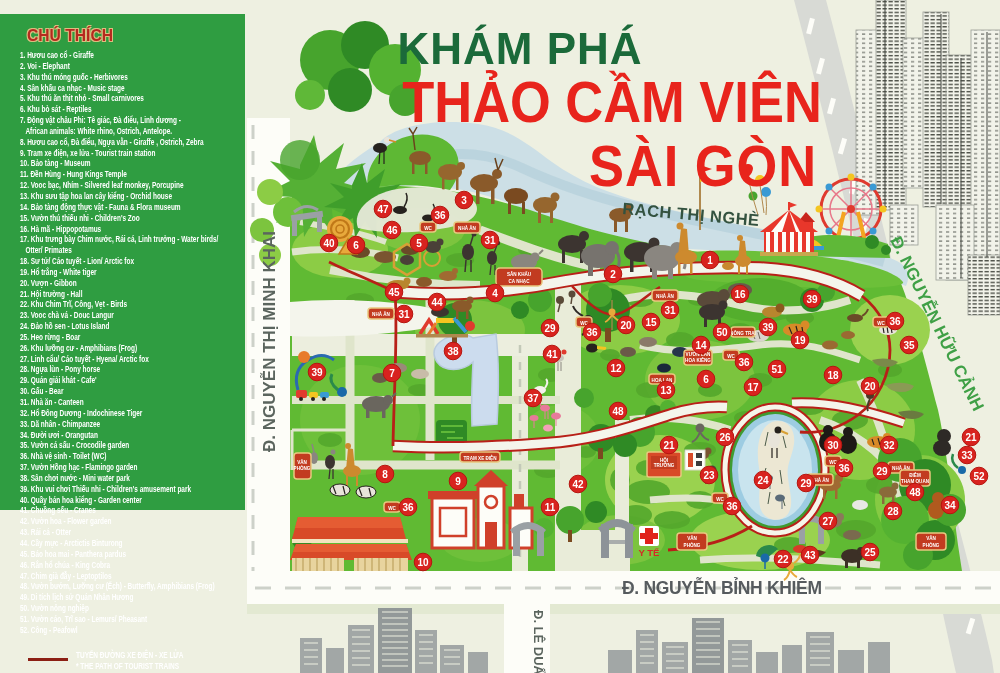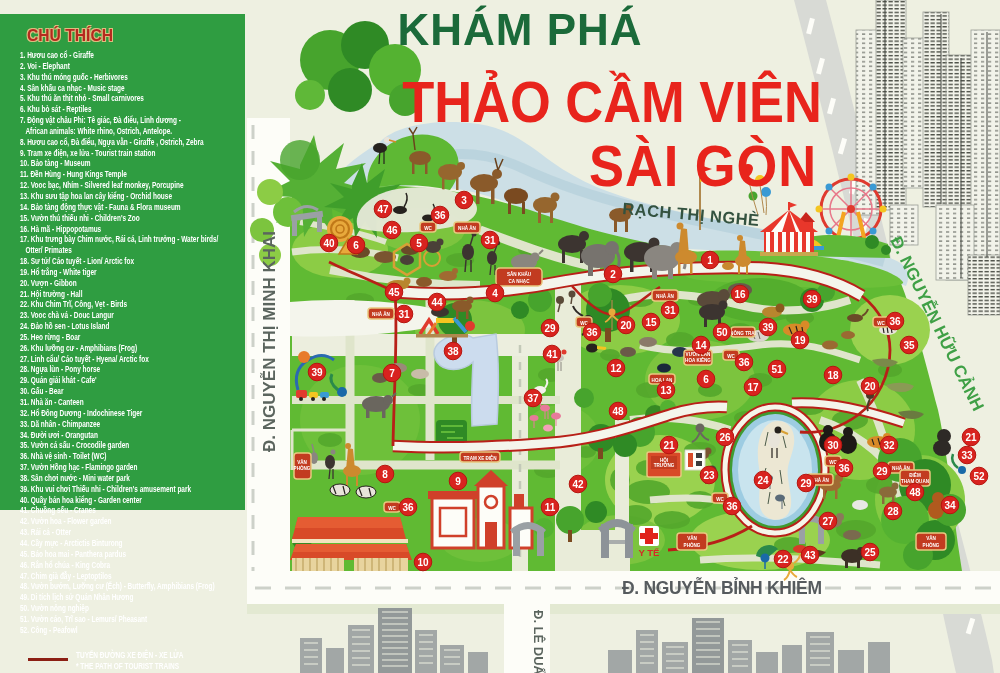--- a/index.html
+++ b/index.html
@@ -6,21 +6,21 @@
   .page{position:relative;width:1000px;height:673px;background:#eef0e1;overflow:hidden;font-family:"Liberation Sans",sans-serif;}
   .map{position:absolute;left:0;top:0;}
   .sidebar{position:absolute;left:0;top:4px;width:245px;height:496px;background:#2f9d41;color:#fff;margin-top:10px;}
   .sb-title{position:absolute;left:27px;top:12px;font-size:17px;font-weight:bold;color:#b5291e;letter-spacing:0px;transform:scaleX(.92);transform-origin:left top;
     text-shadow:-1px -1px 0 #dcbe80,1px -1px 0 #dcbe80,-1px 1px 0 #dcbe80,1px 1px 0 #dcbe80;}
   .sb-list{position:absolute;left:20px;top:36px;width:330px;font-size:9.8px;font-weight:bold;line-height:10.85px;transform:scaleX(.66);transform-origin:left top;}
   .sb-list div{padding-left:0px;white-space:nowrap;overflow:hidden;}
   .legend{position:absolute;left:28px;top:634px;width:260px;font-size:9.3px;font-weight:bold;line-height:11px;}
   .legend .bar{position:absolute;left:0;top:10px;width:40px;height:3px;background:#8c1f14;}
   .legend .txt{position:absolute;left:48px;top:2px;width:240px;transform:scaleX(.7);transform-origin:left top;white-space:nowrap;}
-  .t1{position:absolute;left:330px;top:5px;width:380px;text-align:center;font-size:44px;font-weight:bold;color:#1b6a3a;letter-spacing:1px;white-space:nowrap;}
+  .t1{position:absolute;left:330px;top:24px;width:380px;text-align:center;font-size:44px;font-weight:bold;color:#1b6a3a;letter-spacing:1px;white-space:nowrap;}
   .t2{position:absolute;left:372px;top:69px;width:480px;text-align:center;font-size:57px;font-weight:bold;color:#e8241c;white-space:nowrap;transform:scaleX(.92);transform-origin:center;}
   .t3{position:absolute;left:518px;top:133px;width:370px;text-align:center;font-size:57px;font-weight:bold;color:#e8241c;letter-spacing:1px;white-space:nowrap;transform:scaleX(.92);transform-origin:center;}
 </style>
 </head>
 <body>
 <div class="page">
 
 <svg class="map" width="1000" height="673" viewBox="0 0 1000 673">
 
 <defs>

